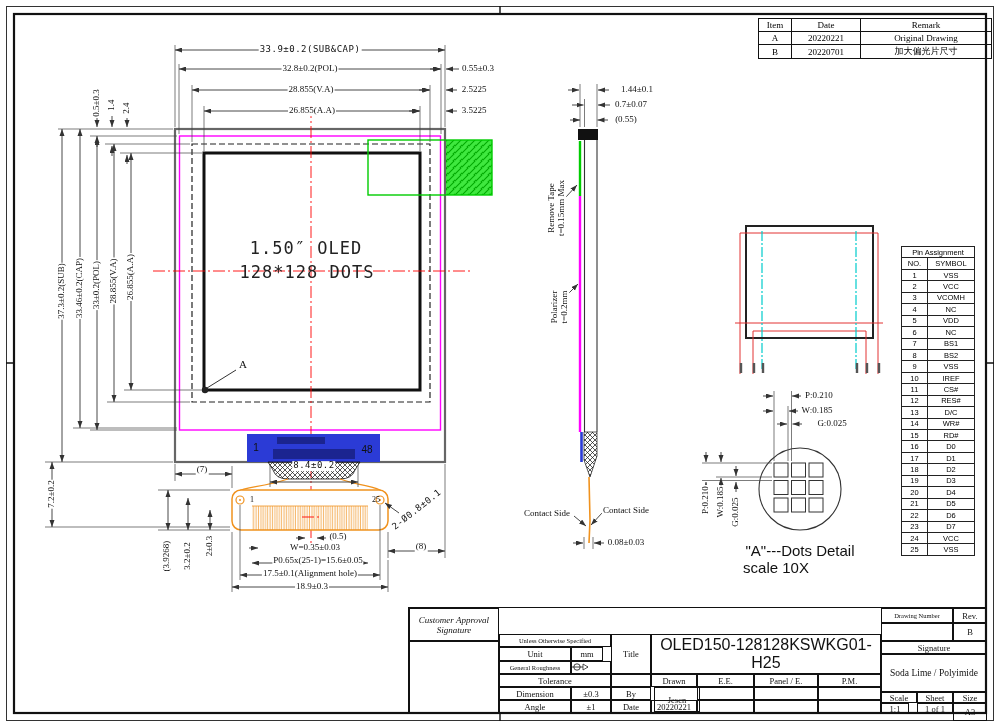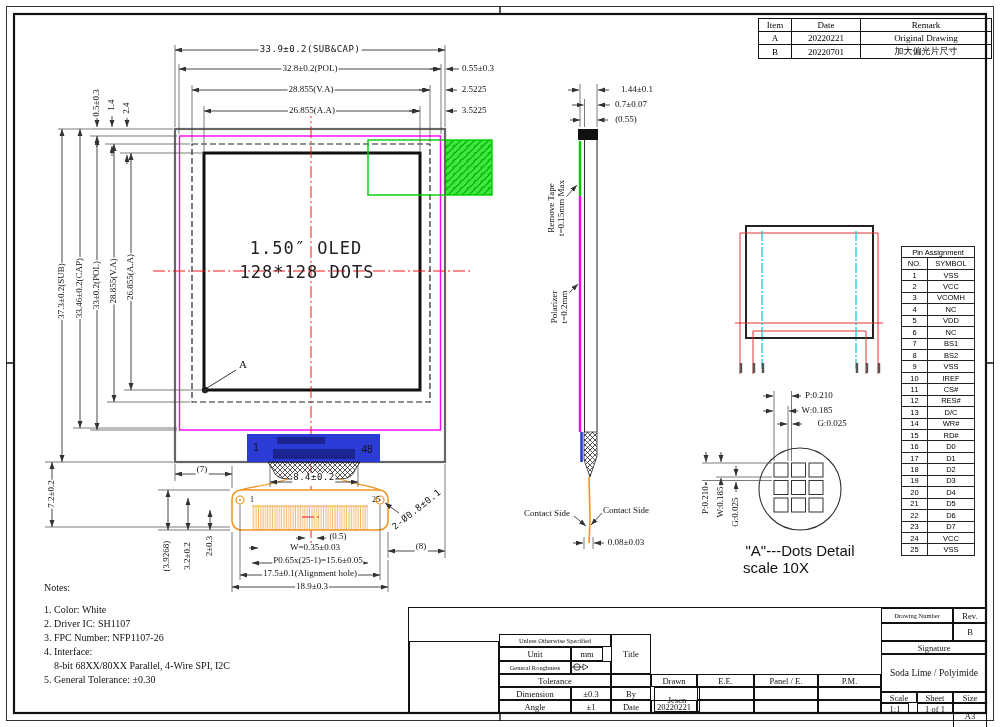--- a/index.html
+++ b/index.html
@@ -258,21 +258,21 @@
 <div class="lbl rot" style="left:131px;top:277px">26.855(A.A)</div>
 <div class="lbl rot" style="left:114px;top:281px">28.855(V.A)</div>
 <div class="lbl rot" style="left:97px;top:285px">33±0.2(POL)</div>
 <div class="lbl rot" style="left:80px;top:288px">33.46±0.2(CAP)</div>
 <div class="lbl rot" style="left:62px;top:291px">37.3±0.2(SUB)</div>
 <div class="lbl rot" style="left:52px;top:494px">7.2±0.2</div>
 <div class="lbl rot" style="left:167px;top:556px">(3.9268)</div>
 <div class="lbl rot" style="left:188px;top:556px">3.2±0.2</div>
 <div class="lbl rot" style="left:210px;top:546px">2±0.3</div>
 <div class="lbl" style="left:202px;top:470px">(7)</div>
-<div class="lbl cad" style="left:314px;top:478px">8.4±0.2</div>
+<div class="lbl cad" style="left:314px;top:466px">8.4±0.2</div>
 <div class="lbl rot38 cad" style="left:417px;top:510px">2-Ø0.8±0.1</div>
 <div class="lbl" style="left:338px;top:537px">(0.5)</div>
 <div class="lbl" style="left:315px;top:548px">W=0.35±0.03</div>
 <div class="lbl" style="left:318px;top:561px">P0.65x(25-1)=15.6±0.05</div>
 <div class="lbl" style="left:310px;top:574px">17.5±0.1(Alignment hole)</div>
 <div class="lbl" style="left:312px;top:587px">18.9±0.3</div>
 <div class="lbl" style="left:421px;top:547px">(8)</div>
 
 <div class="lbl nobg" style="left:256px;top:447px;font:10px 'Liberation Sans',sans-serif">1</div>
 <div class="lbl nobg" style="left:367px;top:449px;font:10px 'Liberation Sans',sans-serif">48</div>
@@ -460,39 +460,23 @@
         <td class="sym">VCC</td>
       </tr>
 
       <tr>
         <td class="no">25</td>
         <td class="sym">VSS</td>
       </tr>
     </tbody>
 </table>
 
-<div id="notes">
-  <div class="nt">Notes:</div>
-  <div>
-
-      <div class="note-line">1. Color: White</div>
-
-      <div class="note-line">2. Driver IC: SH1107</div>
-
-      <div class="note-line">3. FPC Number: NFP1107-26</div>
-
-      <div class="note-line">4. Interface:</div>
-
-      <div class="note-line">    8-bit 68XX/80XX Parallel, 4-Wire SPI, I2C</div>
-
-      <div class="note-line">5. General Tolerance: ±0.30</div>
-    </div>
-</div>
 
 <div id="tblock">
+  <div class="tc" style="left:0;top:0;width:90px;height:33px;font-style:italic;font-size:9px">Customer Approval Signature</div>
   <div class="tc" style="left:0;top:33px;width:90px;height:73px"></div>
   <div class="tc mini-label" style="left:472px;top:0;width:72px;height:15px">Drawing Number</div>
   <div class="tc" style="left:472px;top:15px;width:72px;height:18px"></div>
   <div class="tc" style="left:544px;top:0;width:34px;height:15px">Rev.</div>
   <div class="tc" style="left:544px;top:15px;width:34px;height:18px">B</div>
 
   <div class="tc mini-label" style="left:90px;top:26px;width:112px;height:13px">Unless Otherwise Specified</div>
   <div class="tc" style="left:90px;top:39px;width:72px;height:14px">Unit</div>
   <div class="tc" style="left:162px;top:39px;width:32px;height:14px">mm</div>
   <div class="tc mini-label" style="left:90px;top:53px;width:72px;height:13px">General Roughness</div>
@@ -506,20 +490,21 @@
   <div class="tc" style="left:90px;top:66px;width:112px;height:13px">Tolerance</div>
   <div class="tc" style="left:90px;top:79px;width:72px;height:13px">Dimension</div>
   <div class="tc" style="left:162px;top:79px;width:40px;height:13px">±0.3</div>
   <div class="tc" style="left:90px;top:92px;width:72px;height:14px">Angle</div>
   <div class="tc" style="left:162px;top:92px;width:40px;height:14px">±1</div>
 
   <div class="tc" style="left:202px;top:26px;width:40px;height:40px">Title</div>
   <div class="tc" style="left:202px;top:66px;width:40px;height:13px"></div>
   <div class="tc" style="left:202px;top:79px;width:40px;height:13px">By</div>
   <div class="tc" style="left:202px;top:92px;width:40px;height:14px">Date</div>
+  <div class="tc" style="left:242px;top:26px;width:230px;height:40px;font:16px 'Liberation Sans',sans-serif">OLED150-128128KSWKG01-H25</div>
 
   <div class="tc" style="left:242px;top:66px;width:46px;height:13px">Drawn</div>
   <div class="tc" style="left:288px;top:66px;width:57px;height:13px">E.E.</div>
   <div class="tc" style="left:345px;top:66px;width:64px;height:13px">Panel / E.</div>
   <div class="tc" style="left:409px;top:66px;width:63px;height:13px">P.M.</div>
   <div class="tc" style="left:245px;top:79px;width:46px;height:25px">Jesen</div>
   <div class="tc" style="left:288px;top:79px;width:57px;height:13px"></div>
   <div class="tc" style="left:345px;top:79px;width:64px;height:13px"></div>
   <div class="tc" style="left:409px;top:79px;width:63px;height:13px"></div>
   <div class="tc" style="left:242px;top:92px;width:46px;height:14px">20220221</div>
@@ -527,16 +512,16 @@
   <div class="tc" style="left:345px;top:92px;width:64px;height:14px"></div>
   <div class="tc" style="left:409px;top:92px;width:63px;height:14px"></div>
 
   <div class="tc" style="left:472px;top:33px;width:106px;height:13px">Signature</div>
   <div class="tc" style="left:472px;top:46px;width:106px;height:38px;font-size:9.5px">Soda Lime / Polyimide</div>
   <div class="tc" style="left:472px;top:84px;width:36px;height:11px">Scale</div>
   <div class="tc" style="left:508px;top:84px;width:36px;height:11px">Sheet</div>
   <div class="tc" style="left:544px;top:84px;width:34px;height:11px">Size</div>
   <div class="tc" style="left:472px;top:95px;width:28px;height:11px">1:1</div>
   <div class="tc" style="left:508px;top:95px;width:36px;height:11px">1 of 1</div>
-  <div class="tc" style="left:544px;top:95px;width:34px;height:25px">A3</div>
+  <div class="tc" style="left:544px;top:95px;width:34px;height:18px">A3</div>
 </div>
 
 </div>
 
 </body></html>

